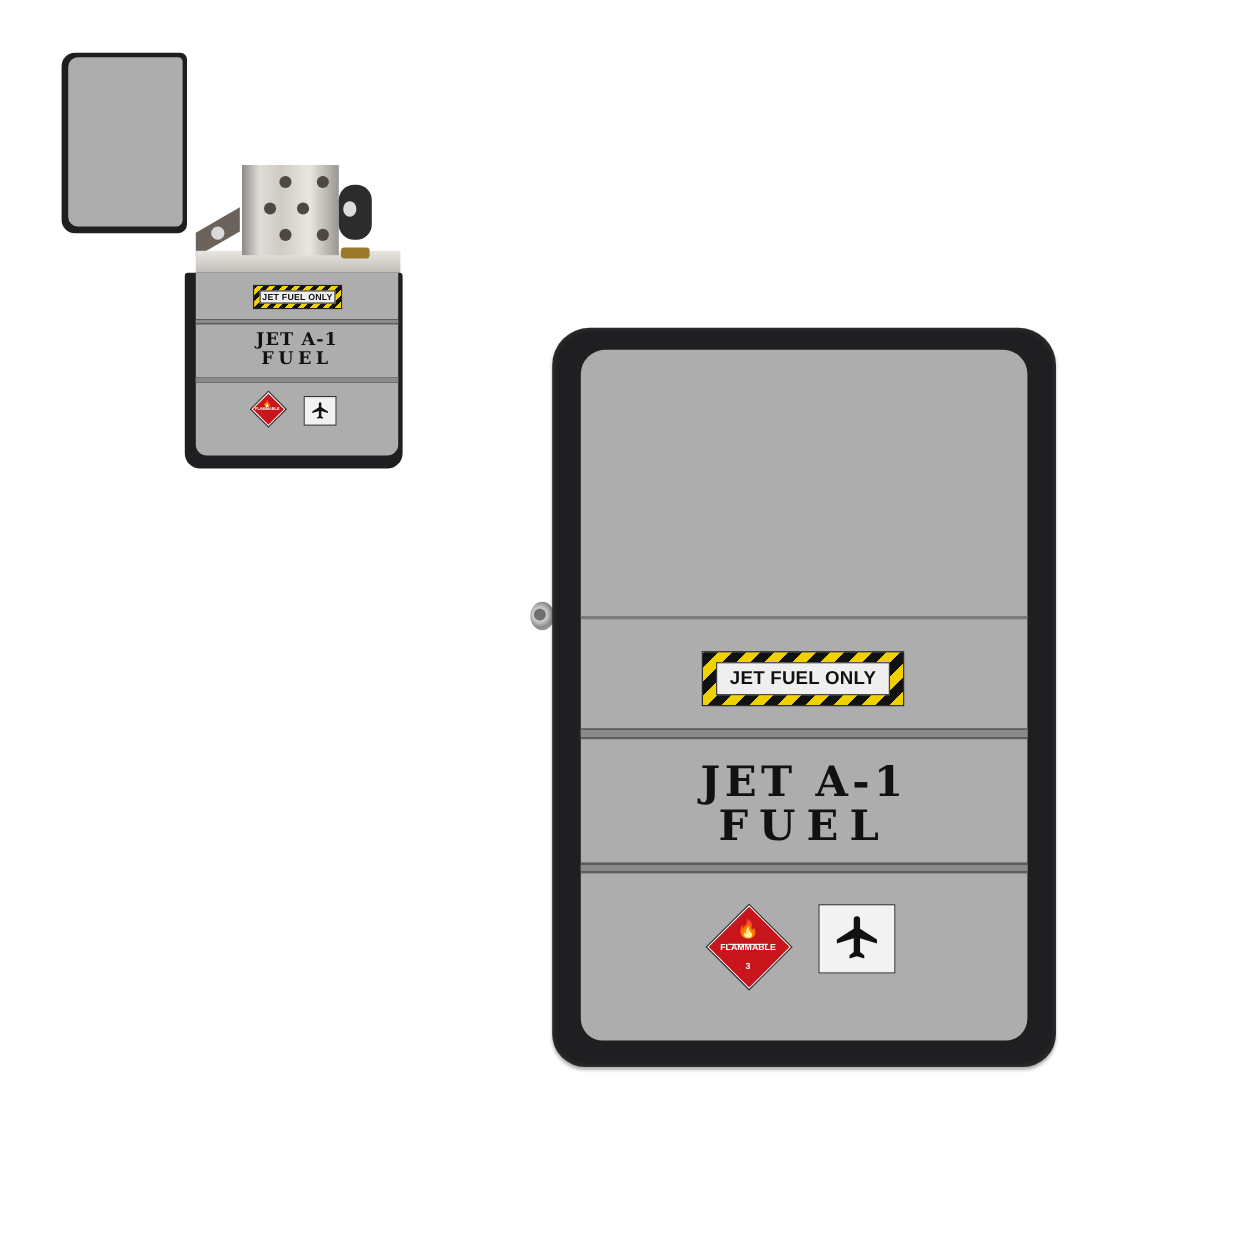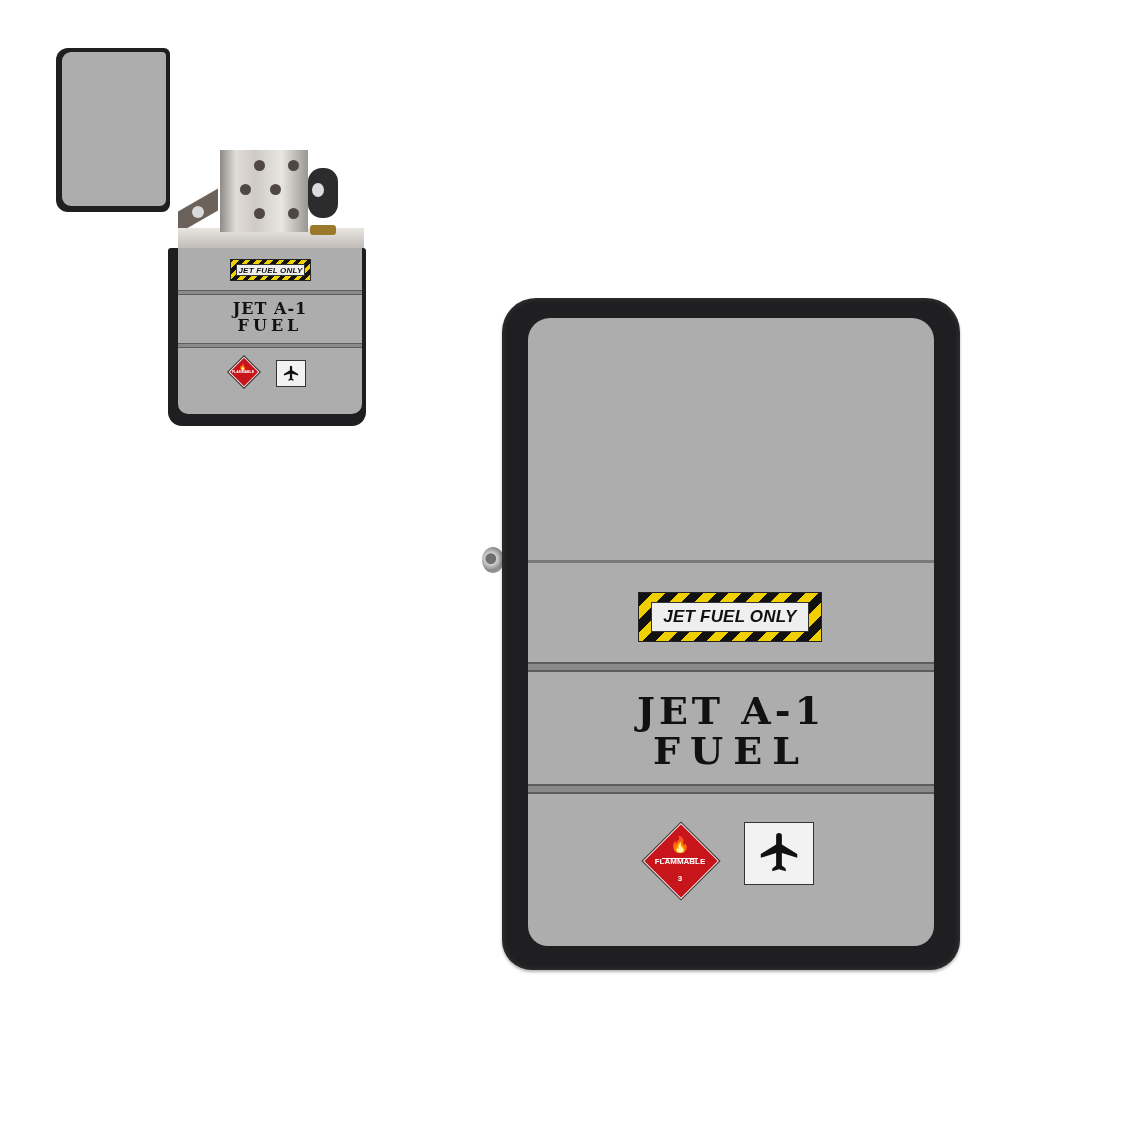--- a/index.html
+++ b/index.html
@@ -25,21 +25,21 @@
     background:linear-gradient(#5d5d5d 0 2px, #8a8a8a 2px 8px, #5d5d5d 8px 10px); }
   .warn-plate {
     left:638px; top:592px; width:184px; height:50px;
     background:repeating-linear-gradient(-45deg, #f0d000 0 9px, #111 9px 18px);
     border:1px solid #222; box-sizing:border-box;
   }
   .warn-inner {
     position:absolute; left:12px; top:9px; right:12px; bottom:9px;
     background:#efefef; border:1px solid #333;
     display:flex; align-items:center; justify-content:center;
-    font-weight:bold; font-size:17px; color:#111; letter-spacing:0.2px;font-style:italic;
+    font-weight:bold; font-size:17px; color:#111; letter-spacing:0.2px;
   }
   .stencil {
     left:528px; width:406px; text-align:center;
     font-family:"DejaVu Serif", serif; font-weight:900; color:#111;
     letter-spacing:4px;
   }
   .big-l1 { top:688px; font-size:38px; }
   .big-l2 { top:728px; font-size:38px; letter-spacing:10px; }
 
   .diamond-wrap { position:absolute; }

